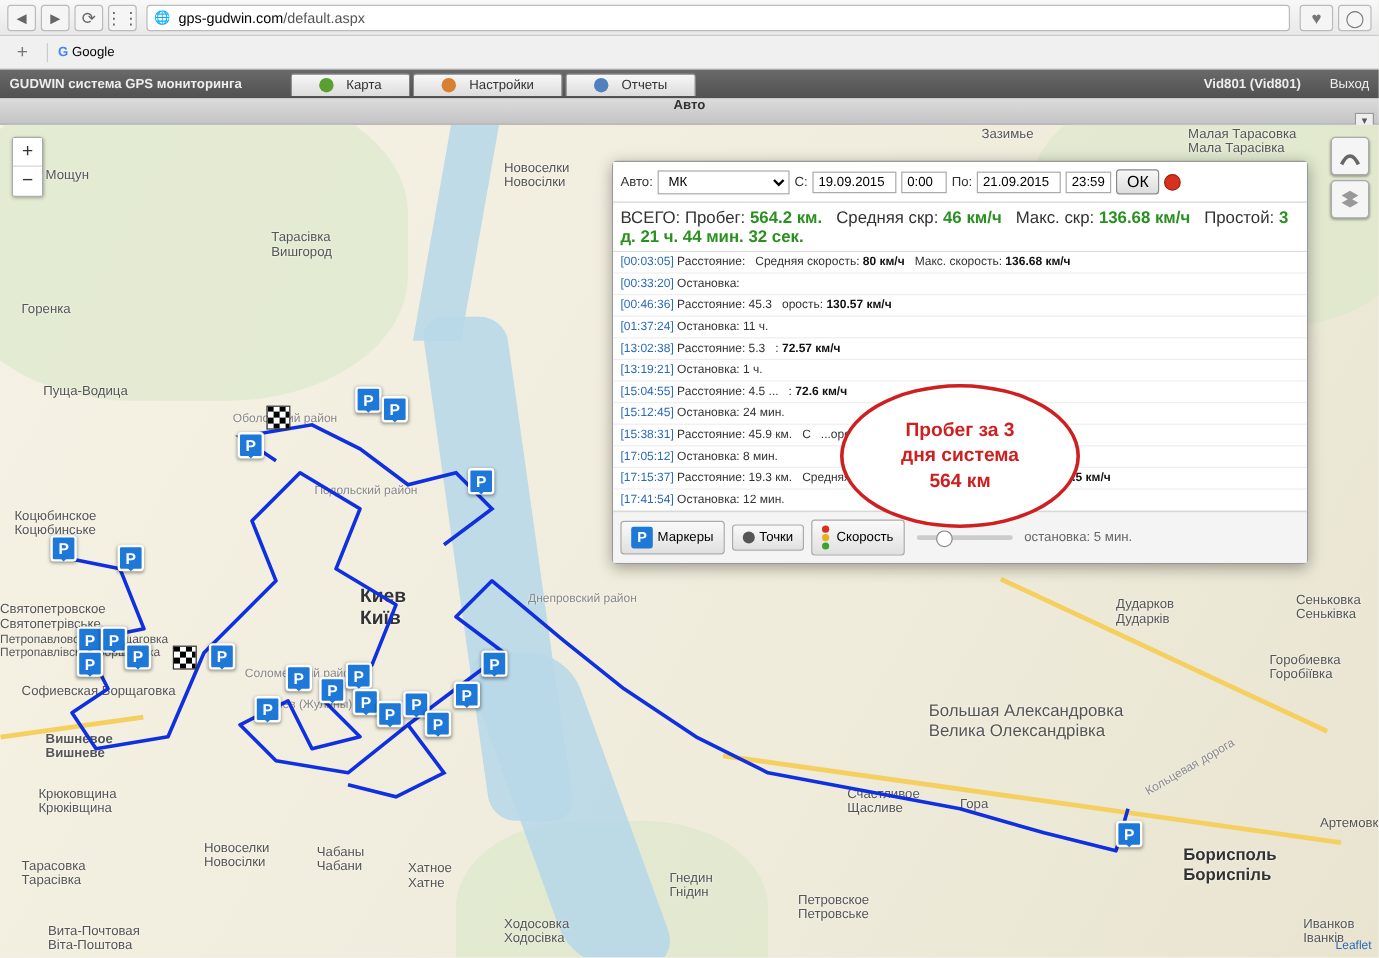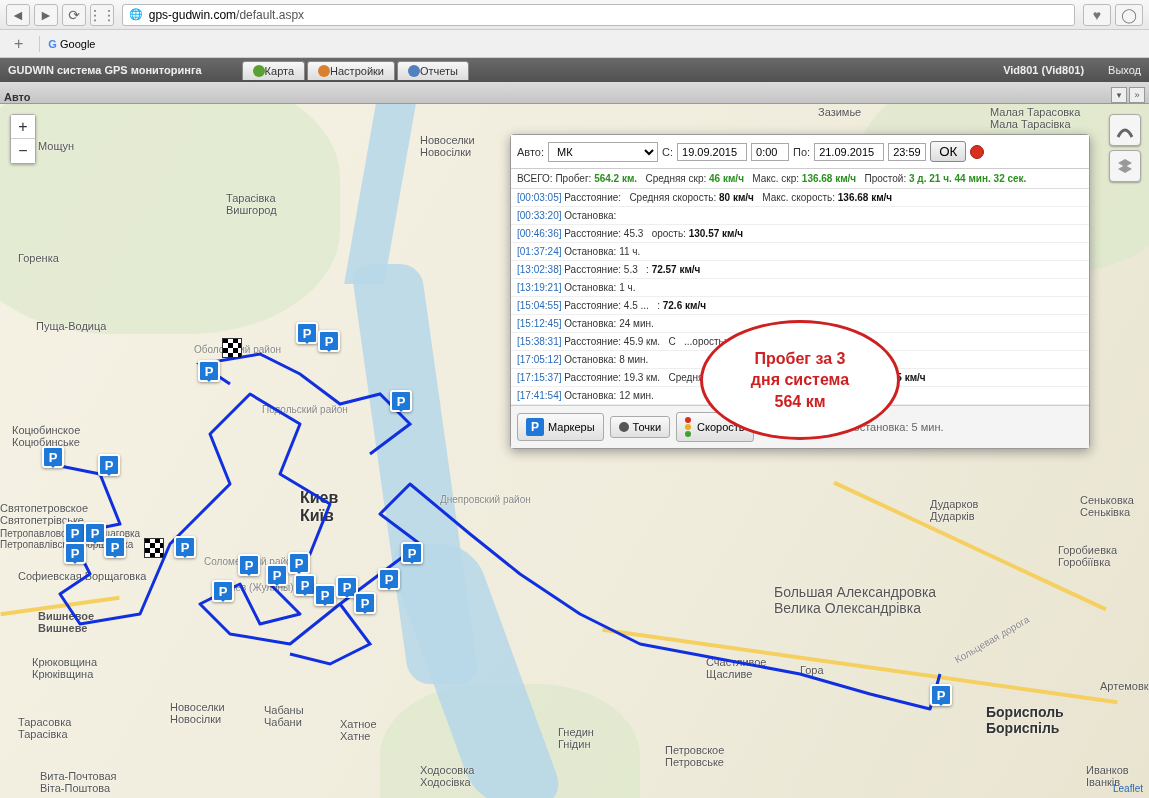--- a/index.html
+++ b/index.html
@@ -15,27 +15,27 @@
 
 .browser-bar2 { height: 28px; background: #f0f0f0; border-bottom: 1px solid #ccc; display: flex; align-items: center; padding: 0 6px; gap: 8px; }
 .plus-tab { font-size: 16px; color: #777; padding: 0 8px; }
 .g-logo { font-weight: bold; }
 .g1{color:#4285F4}
 
 
 .app-header { height: 24px; background: linear-gradient(#6a6a6a,#505050); color: #eee; display: flex; align-items: center; padding: 0 8px; font-size: 11px; }
 .app-title { font-weight: bold; }
 .tabs { display: flex; margin-left: 40px; gap: 2px; }
-.tab { background: linear-gradient(#f8f8f8,#dcdcdc); border: 1px solid #888; border-bottom: none; padding: 3px 10px; border-radius: 3px 3px 0 0; color: #333; display: flex; align-items: center; gap: 0; cursor: pointer; }
+.tab { background: linear-gradient(#f8f8f8,#dcdcdc); border: 1px solid #888; border-bottom: none; padding: 3px 23px; border-radius: 3px 3px 0 0; color: #333; display: flex; align-items: center; gap: 11px; cursor: pointer; }
 .tab-icon { width: 12px; height: 12px; border-radius: 50%; display: inline-block; }
 .hdr-right { margin-left: auto; display: flex; gap: 24px; }
 .hdr-right a { color: #eee; text-decoration: none; }
 
 
-.sub-header { height: 22px; background: linear-gradient(#dcdcdc,#c4c4c4); border-bottom: 1px solid #999; display: flex; align-items: flex-end; padding: 0 4px; }
+.sub-header { height: 22px; background: linear-gradient(#dcdcdc,#c4c4c4); border-bottom: 1px solid #999; display: flex; align-items: center; padding: 0 4px; flex-direction: column; }
 .sub-title { font-weight: bold; color: #333; font-size: 11px; }
 .sub-dd { margin-left: auto; width: 16px; height: 16px; border: 1px solid #999; background: #eee; display: flex; align-items: center; justify-content: center; font-size: 9px; color: #555; }
 
 
 .map-wrap { position: relative; width: 1149px; height: 694px; background: #f9f5e9; overflow: hidden; }
 .map-bg { position: absolute; inset: 0; }
 .map-bg .land { position:absolute; inset:0; background: linear-gradient(120deg,#f5f1e4 0%,#f0ecdc 60%,#e8e4d0 100%); }
 .map-bg .forest { position:absolute; background:#d8e8c8; border-radius:40%; opacity:0.6; }
 .map-bg .water { position:absolute; background:#b8d8e8; opacity:0.9; }
 .map-bg .road { position:absolute; background:#fff; }
@@ -68,21 +68,21 @@
 .hist-close { margin-left:auto; width:16px; height:16px; border:1px solid #999; background:#eee; font-size:10px; display:flex; align-items:center; justify-content:center; cursor:pointer; }
 .hist-filter { padding:6px; display:flex; align-items:center; gap:4px; background:#fff; border-bottom:1px solid #ccc; flex-wrap:nowrap; }
 .hist-filter label { color:#333; }
 .hist-filter select, .hist-filter input { border:1px solid #aaa; padding:2px 4px; font-size:11px; background:#fff; }
 .hist-filter select { width:110px; }
 .hist-filter input.date { width:70px; }
 .hist-filter input.time { width:38px; }
 .btn-ok { border:1px solid #888; background:linear-gradient(#f8f8f8,#ddd); padding:2px 8px; border-radius:3px; cursor:pointer; }
 .red-dot { width:14px; height:14px; border-radius:50%; background:#d83020; border:1px solid #a02010; cursor:pointer; }
 
-.hist-total { padding:4px 6px; background:#fff; border-bottom:1px solid #ddd; font-size:10px; }
+.hist-total { padding:4px 6px; background:#fff; border-bottom:1px solid #ddd; font-size:14px; }
 .hist-total .g { color:#2a9020; font-weight:bold; }
 .hist-total .lbl { color:#333; }
 
 .hist-list { max-height:220px; overflow-y:auto; background:#fff; border-bottom:1px solid #ccc; }
 .hist-row { padding:3px 6px; border-bottom:1px solid #eee; font-size:10px; color:#333; }
 .hist-row .ts { color:#2a6ab8; }
 .hist-row .b { font-weight:bold; color:#111; }
 
 .hist-footer { padding:6px; display:flex; align-items:center; gap:6px; background:#f4f4f4; }
 .f-btn { border:1px solid #aaa; background:linear-gradient(#fafafa,#e0e0e0); padding:4px 8px; border-radius:3px; display:flex; align-items:center; gap:4px; cursor:pointer; font-size:11px; }

